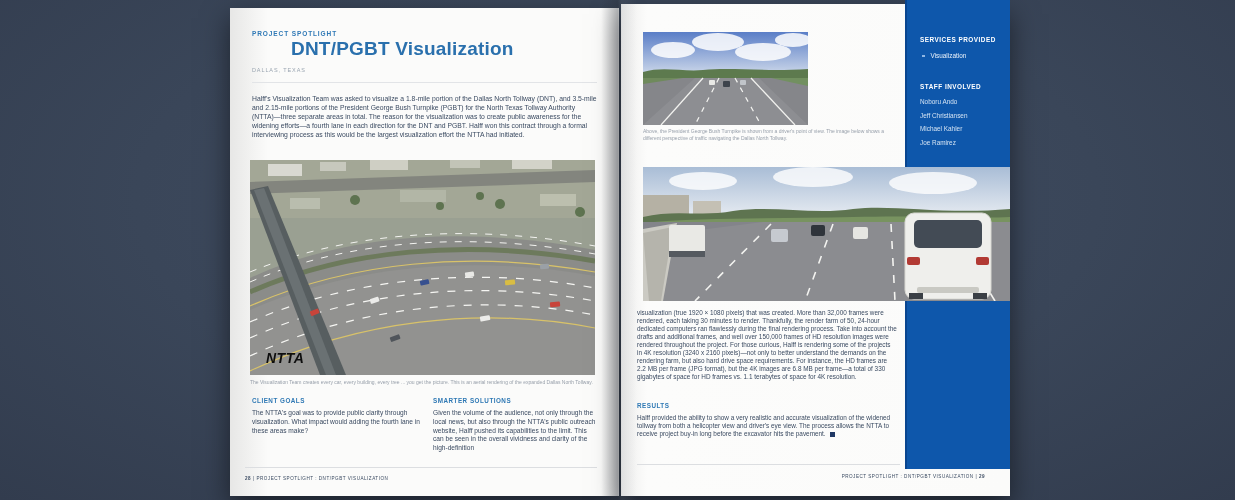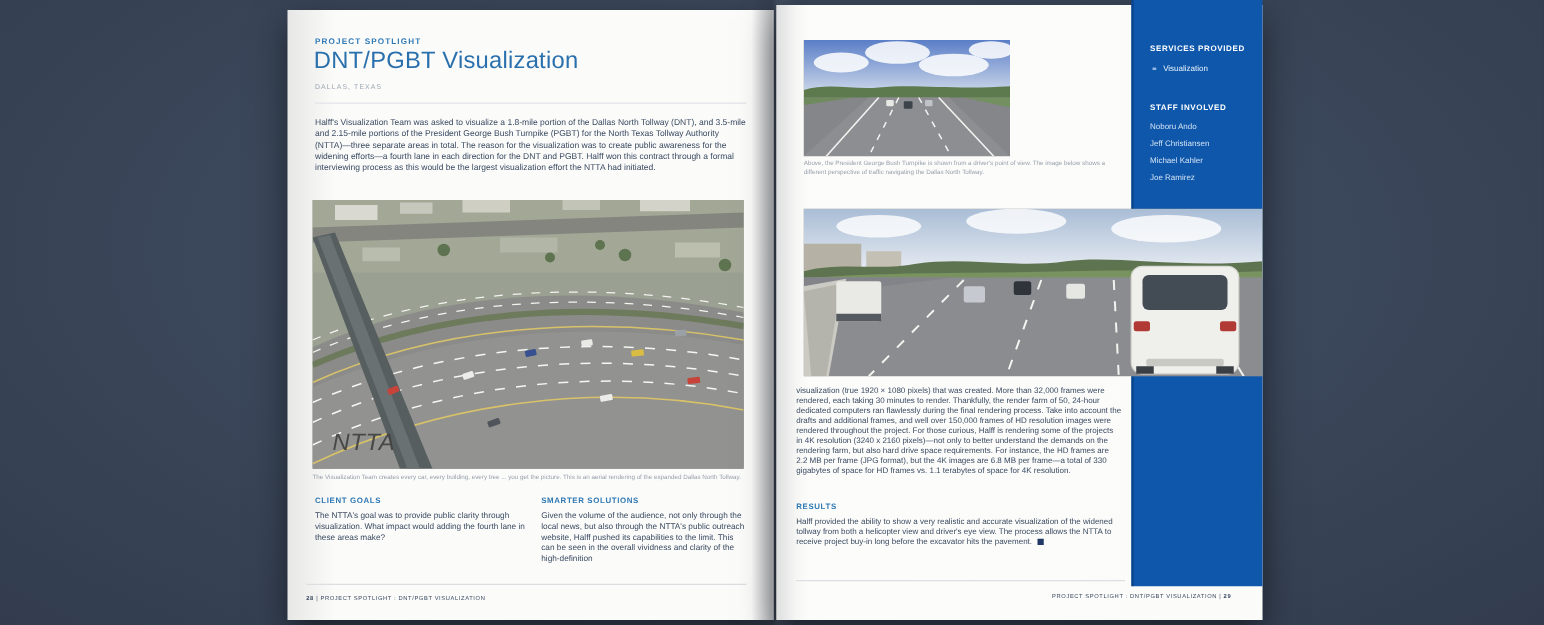--- a/index.html
+++ b/index.html
@@ -9,36 +9,36 @@
   .page{position:absolute;background:#fbfbfa;box-shadow:0 10px 26px rgba(0,0,0,.5);}
   .page-left{left:230px;top:8px;width:389px;height:488px;
     background:linear-gradient(to right,#e7e7e6 0px,#fbfbfa 38px);}
   .page-right{left:621px;top:4px;width:389px;height:492px;
     background:linear-gradient(to right,#ededec 0px,#fcfcfb 26px,#fbfbfa 100%);}
   .gutter{position:absolute;left:601px;top:0;width:36px;height:500px;z-index:5;pointer-events:none;
     background:linear-gradient(to right,rgba(40,45,55,0) 0%,rgba(40,45,55,.30) 46%,rgba(120,125,135,.12) 58%,rgba(255,255,255,0) 100%);}
   .abs{position:absolute;}
   
   .eyebrow{font-size:6.5px;font-weight:bold;letter-spacing:.9px;color:#2f79b6;}
-  .title{font-size:19px;font-weight:normal;color:#2a70ad;letter-spacing:.2px;}
+  .title{font-size:19px;font-weight:bold;color:#2a70ad;letter-spacing:.2px;margin-left:40px;}
   .location{font-size:5.5px;letter-spacing:.9px;color:#9aa5b1;}
   .rule{height:1px;background:#e2e4e7;}
   .body-copy{font-size:6.8px;line-height:9px;color:#3a4a61;}
   .caption{font-size:5px;line-height:6.6px;color:#98a0ab;}
   .col-heading{font-size:6.3px;font-weight:bold;letter-spacing:.5px;color:#2e78b4;margin:0 0 5px 0;}
   .col-body{font-size:6.6px;line-height:8.8px;color:#3a4a61;}
   .small-copy{font-size:6.4px;line-height:8px;color:#3a4a61;}
   .footer{font-size:4.6px;letter-spacing:.5px;color:#3a4a61;}
   .footer b{font-weight:bold;}
   .footer-rule{height:1px;background:#dcdee1;}
   
   .photo{overflow:hidden;background:#9aa092;}
   .photo svg{display:block;width:100%;height:100%;}
-  .watermark{position:absolute;left:16px;bottom:9px;font-size:19px;font-weight:normal;font-style:italic;
-    color:#404040;opacity:.9;letter-spacing:.5px;}
+  .watermark{position:absolute;left:16px;bottom:9px;font-size:14px;font-weight:bold;font-style:italic;
+    color:#000000;opacity:.9;letter-spacing:.5px;}
   
   .sidebar{position:absolute;left:284px;top:-4px;width:105px;height:469px;background:#0e57ab;
     border-left:2px solid rgba(0,30,80,.30);box-sizing:border-box;z-index:1;}
   .sb-inner{padding:36px 8px 0 13px;}
   .sb-heading{font-size:6.4px;font-weight:bold;letter-spacing:.5px;color:#ffffff;}
   .sb-service{margin:9px 0 24px 0;font-size:6.4px;color:#eaf2fb;}
   .bullet{display:inline-block;width:2.5px;height:2.5px;background:#8fb6e3;margin:0 6px 1px 2px;}
   .sb-name{font-size:6.4px;color:#d2e2f3;margin-top:7px;line-height:6.5px;}
   .sb-staff{margin-top:9px;}
   .end-mark{display:inline-block;width:5px;height:5px;background:#1f3864;margin-left:4px;vertical-align:-1px;}

